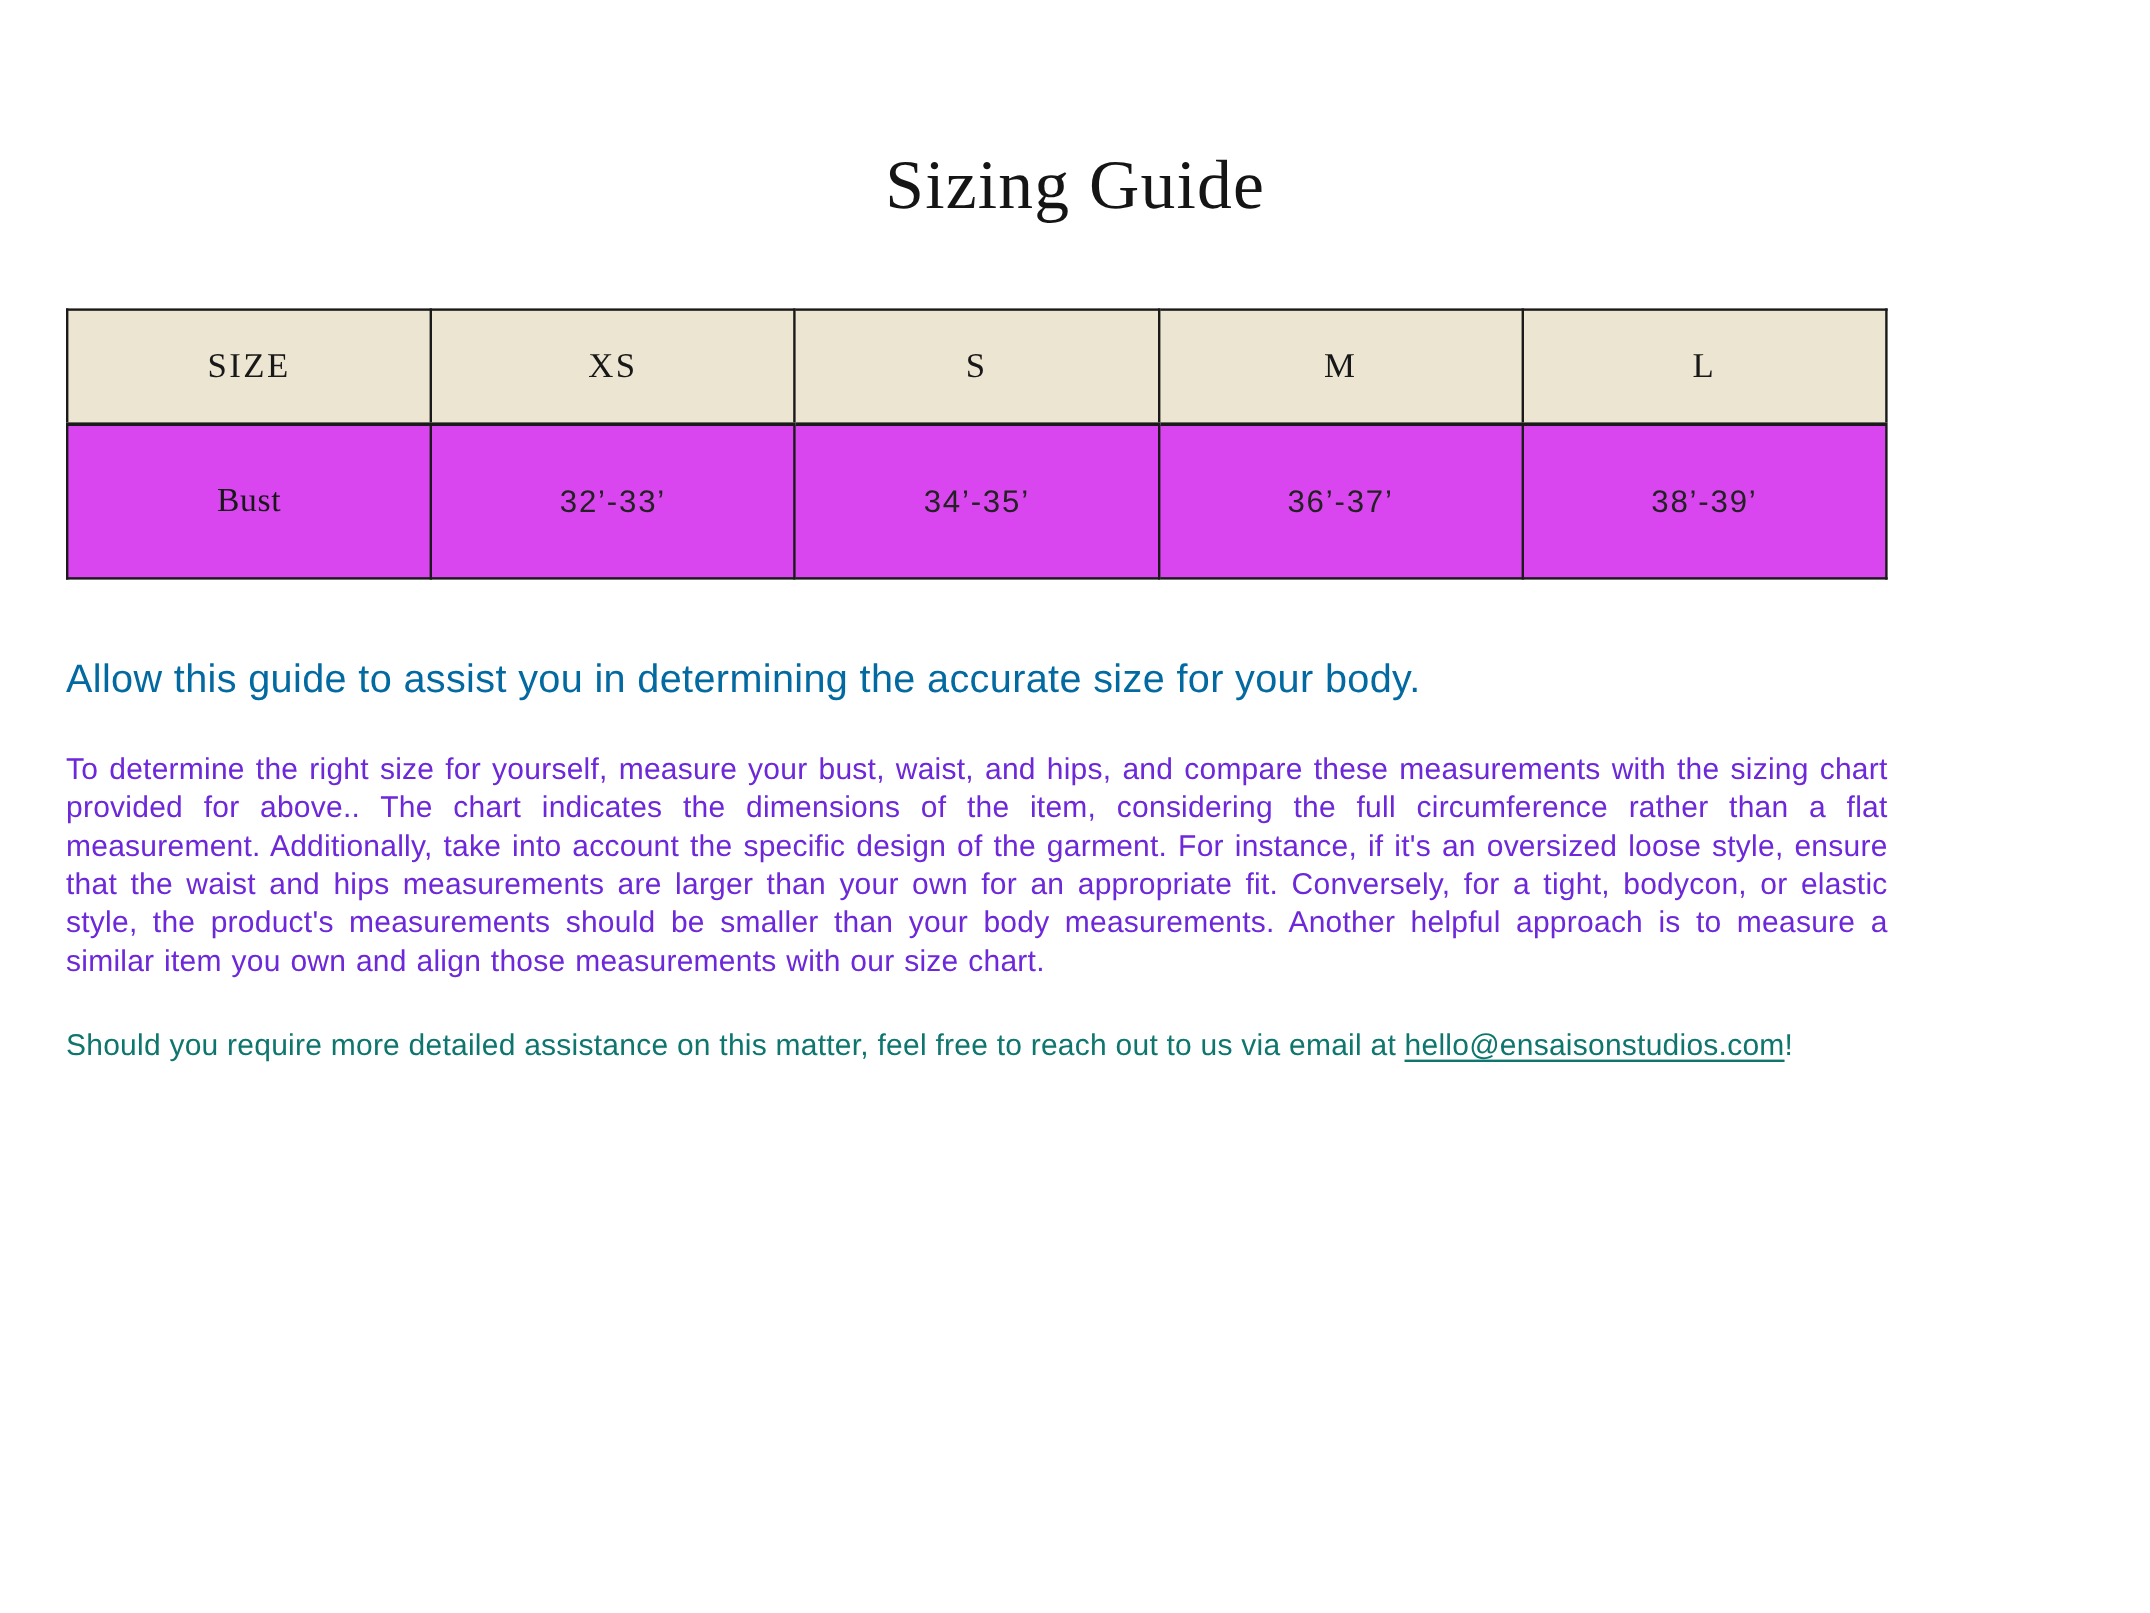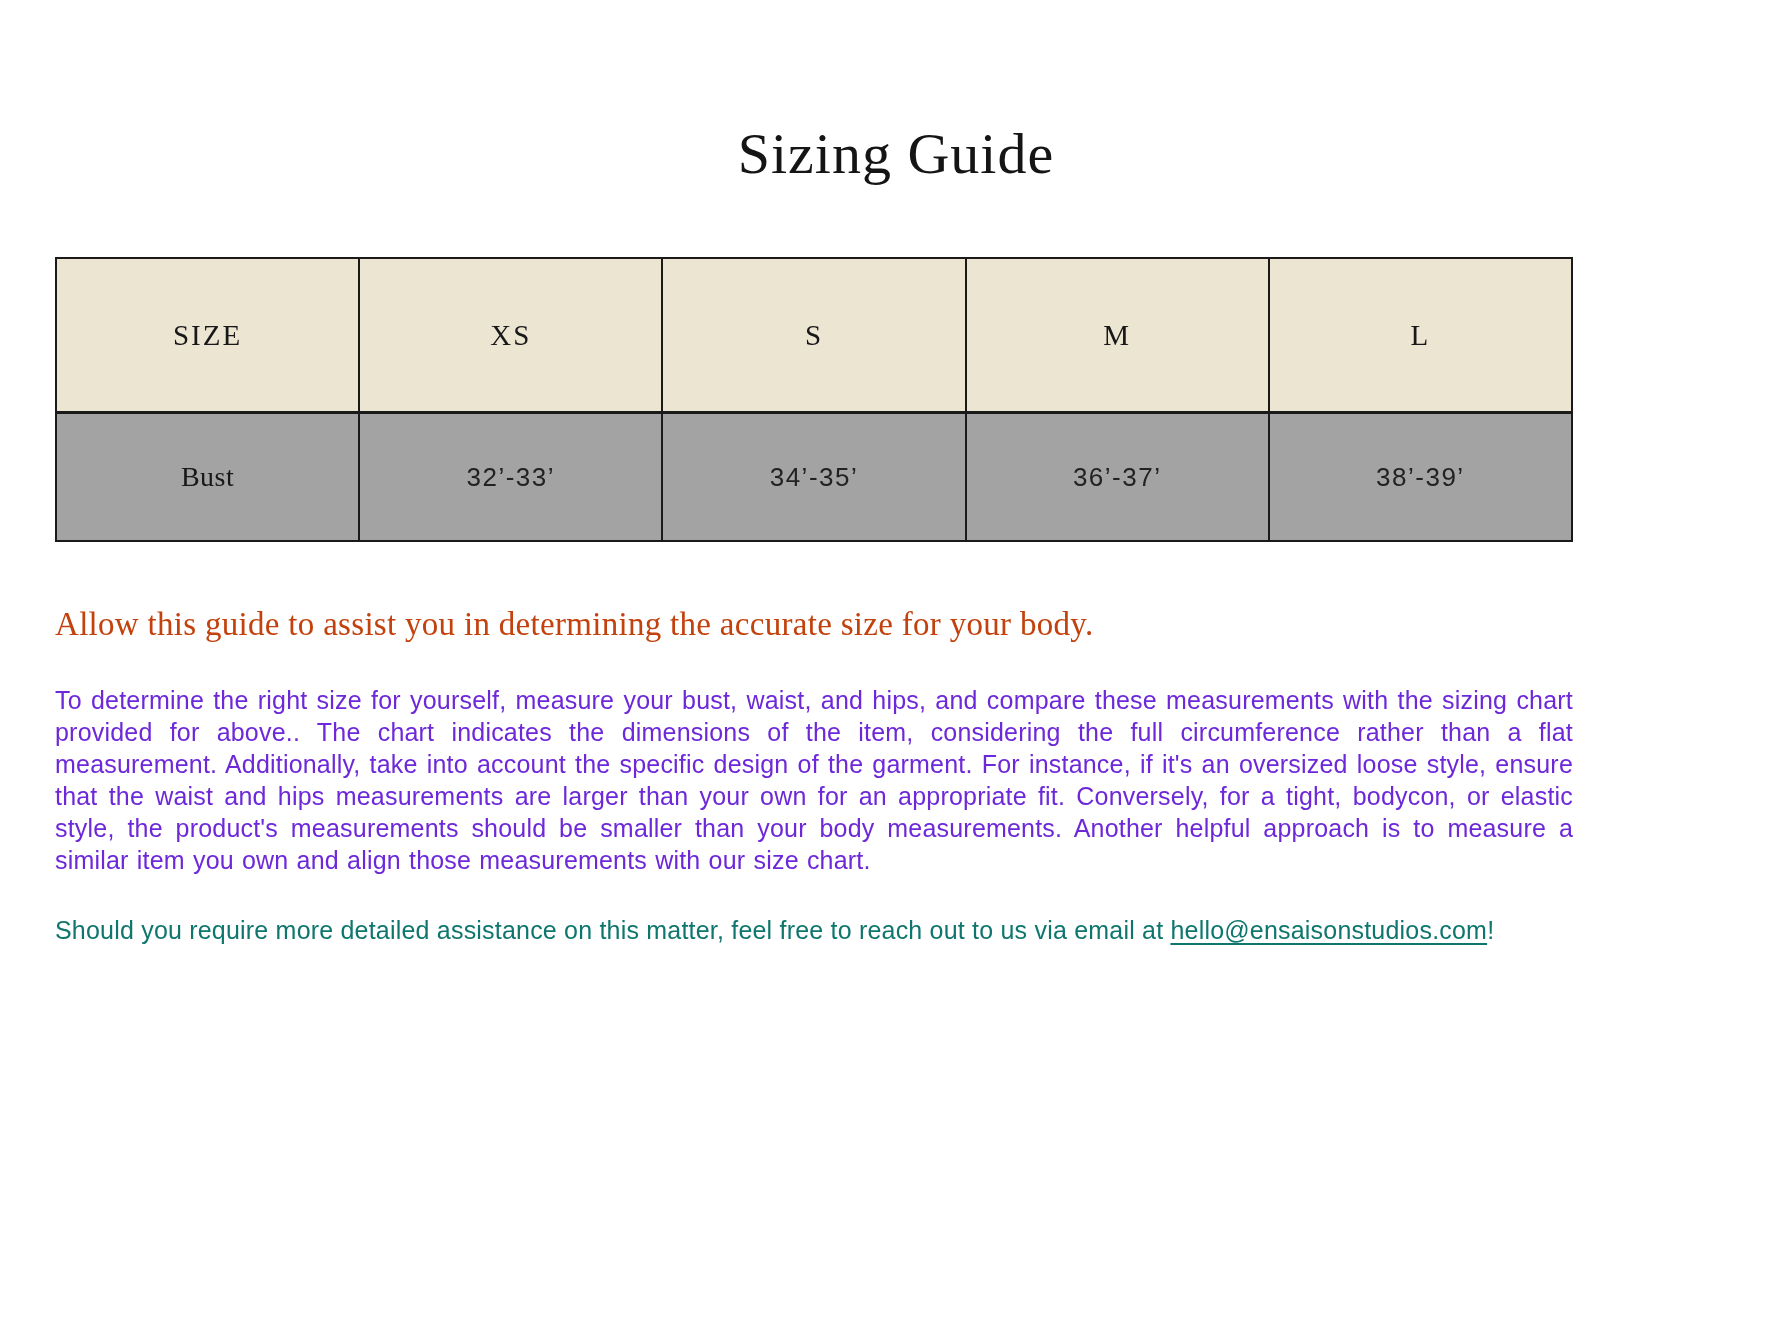--- a/index.html
+++ b/index.html
@@ -44,54 +44,54 @@
     margin-top: 72px;
   }
   table.size-chart th,
   table.size-chart td {
     border: 2px solid var(--table_border);
     text-align: center;
     vertical-align: middle;
     padding: 0;
   }
   table.size-chart th {
-    height: 155px;
+    height: 96px;
     background: var(--header_bg);
     font-family: "Liberation Serif", serif;
     font-weight: 400;
     font-size: 29px;
     letter-spacing: 2px;
     color: #181818;
     border-bottom-width: 3px;
   }
   table.size-chart td {
     height: 128px;
-    background: #a3a3a3;
+    background: #d946ef;
     margin-left: 46px;
   }
   td.row-label {
     font-family: "Liberation Serif", serif;
     font-size: 28px;
     letter-spacing: 0.5px;
     color: #181818;
   }
   td.cell-value {
     font-family: Liberation Sans, sans-serif;
     font-size: 26px;
     letter-spacing: 1.5px;
     color: #222222;
   }
   .guide-heading {
     margin: 64px 0 0 0;
-    font-family: Liberation Serif, serif;
+    font-family: Liberation Sans, sans-serif;
     font-weight: 400;
     font-size: 33px;
     line-height: 1.15;
     letter-spacing: 0.3px;
-    color: #c2410c;
+    color: #0369a1;
   }
   .guide-body {
     margin: 40px 0 0 0;
     width: 1518px;
     font-size: 25px;
     line-height: 32px;
     letter-spacing: 0.2px;
     word-spacing: 1px;
     text-align: justify;
     color: #6d28d9;

